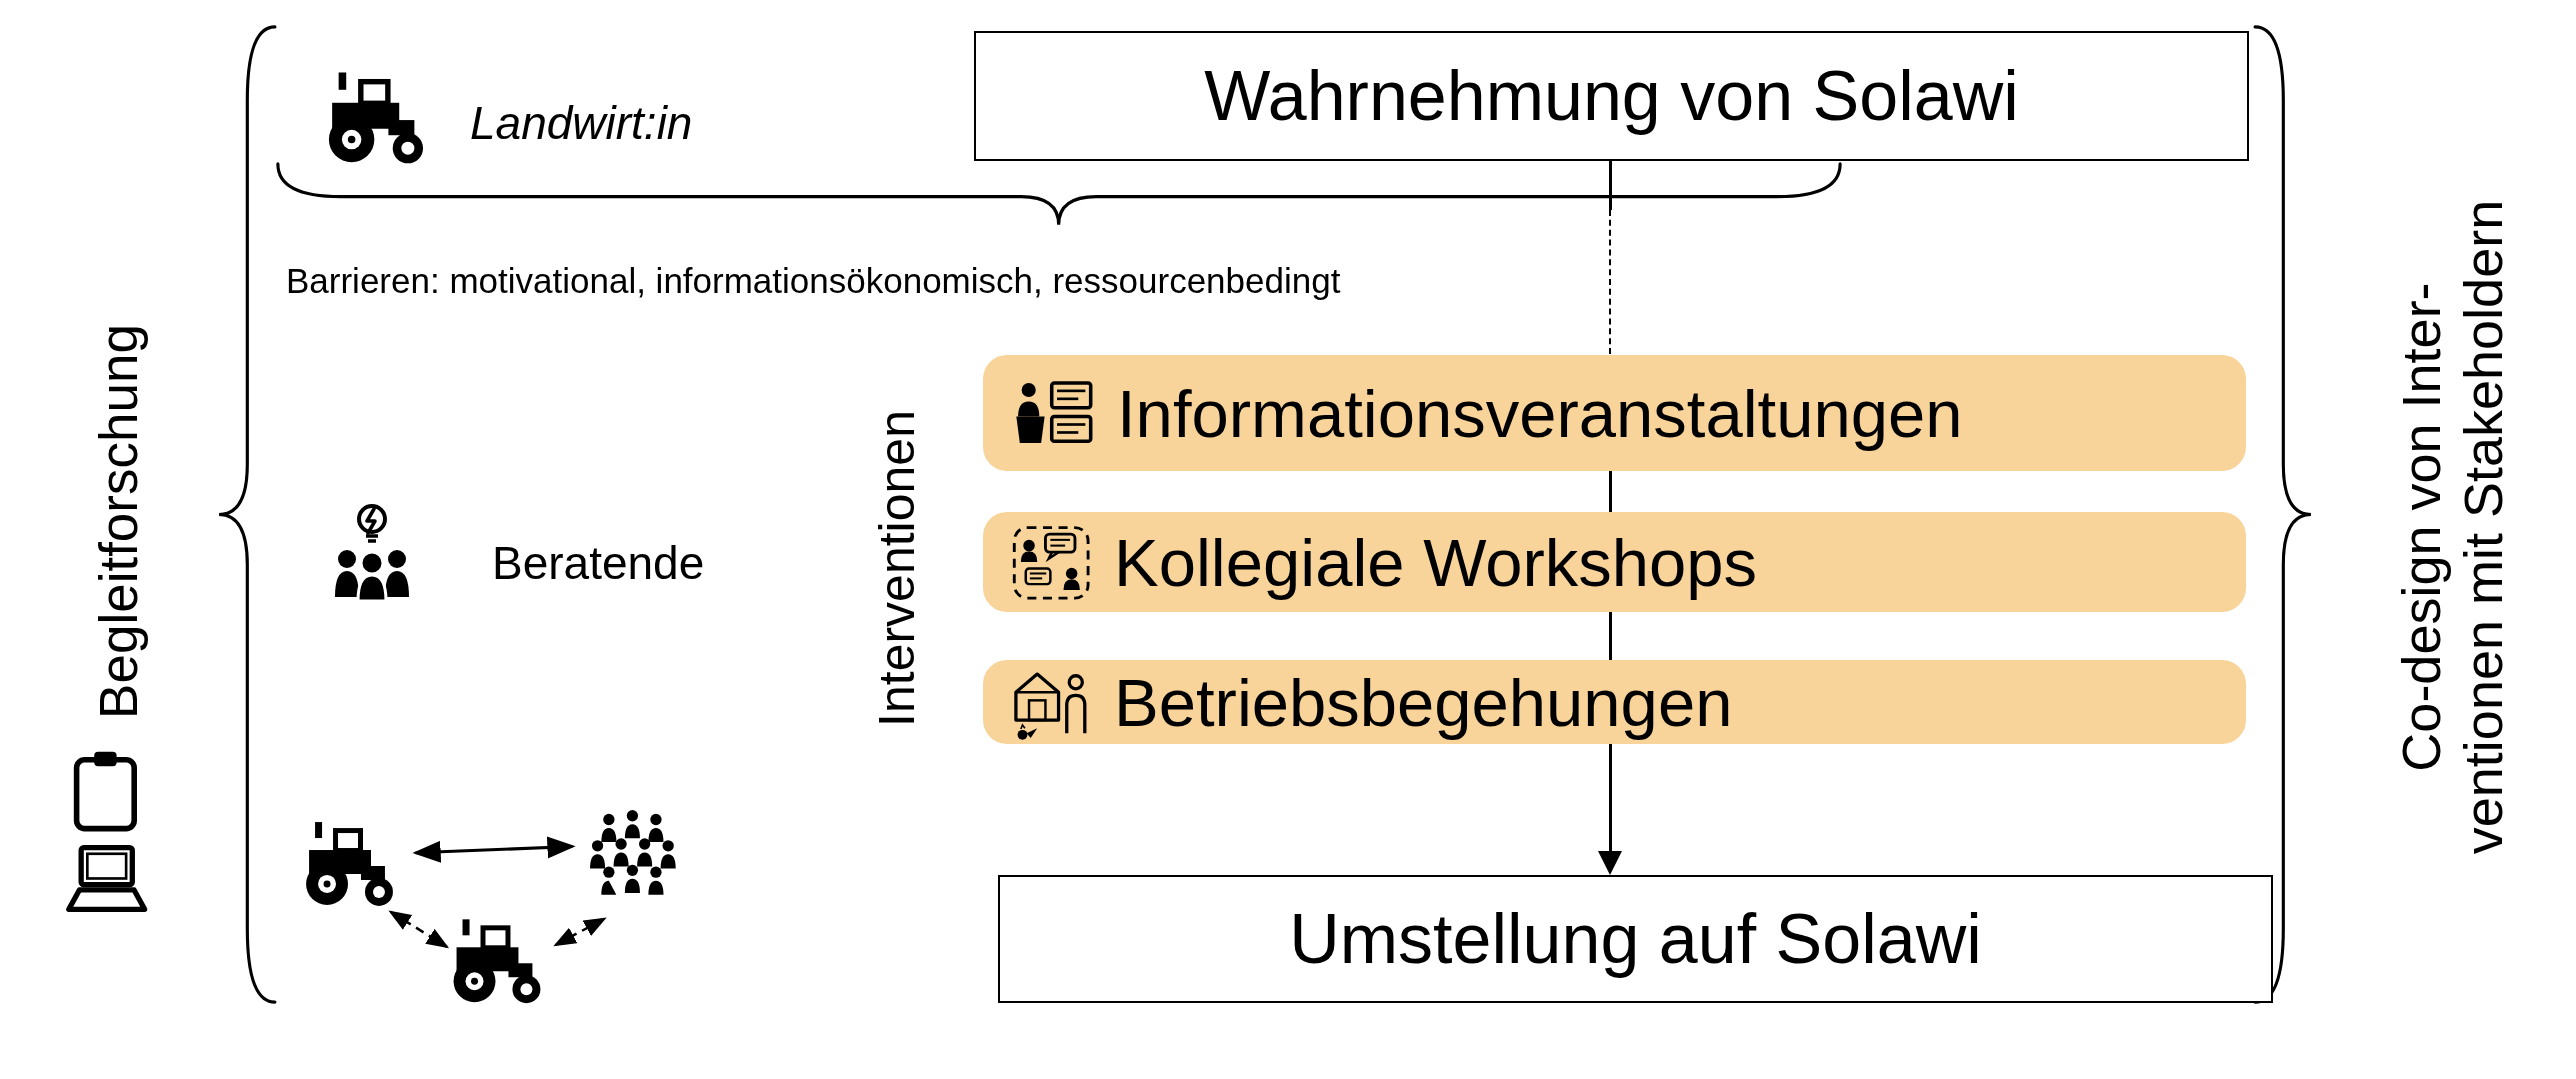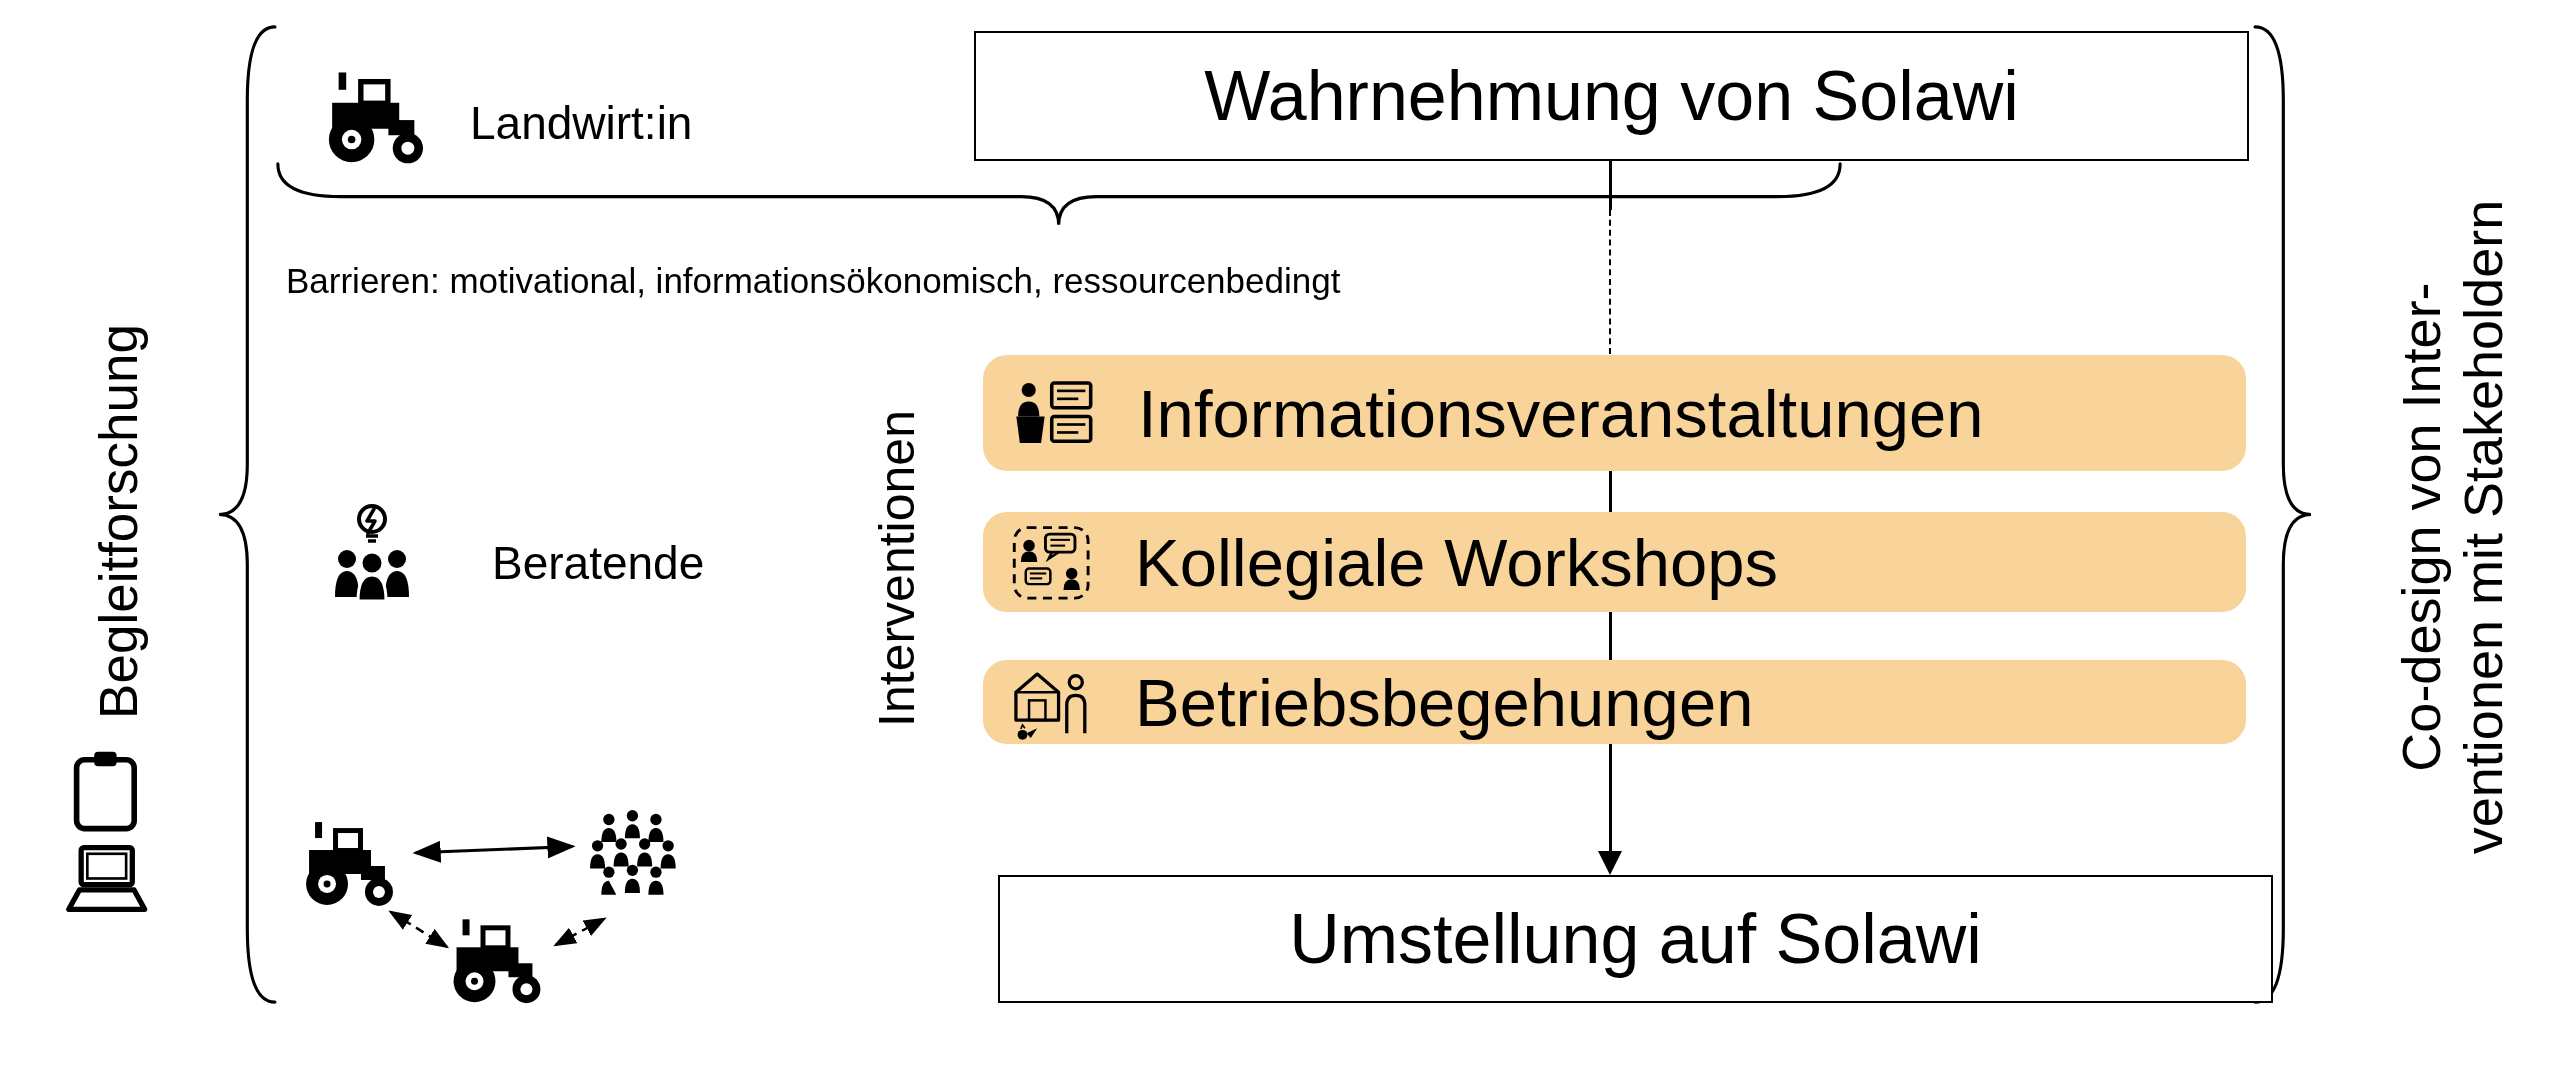--- a/index.html
+++ b/index.html
@@ -7,21 +7,21 @@
     position:relative;width:2576px;height:1079px;background:#ffffff;
     font-family:"Liberation Sans",sans-serif;color:#000;overflow:hidden;
   }
   .abs{position:absolute;}
   .whitebox{
     border:2.5px solid #000;background:#fff;display:flex;align-items:center;
     justify-content:center;font-size:70px;line-height:1;white-space:nowrap;z-index:2;text-align:center;
   }
   .ibox{
     background:var(--highlight,#F8D49A);border-radius:24px;display:flex;align-items:center;
-    font-size:67px;line-height:1;white-space:nowrap;gap:42px;padding-left:28px;z-index:2;
+    font-size:67px;line-height:1;white-space:nowrap;gap:21px;padding-left:28px;z-index:2;
   }
   .vlabel{
     display:flex;align-items:center;justify-content:center;transform:rotate(-90deg);
     font-size:53px;line-height:1.15;white-space:nowrap;text-align:center;
   }
   .hlabel{font-size:35px;line-height:1.1;white-space:nowrap;}
   .actor-label{font-size:46px;line-height:1;white-space:nowrap;}
   .solidline{width:2.5px;background:#000;z-index:1;}
   .dashline{width:0;border-left:2.5px dashed #000;z-index:1;}
   .arrowhead{
@@ -89,21 +89,21 @@
 
   <svg class="abs" style="left:60px;top:841px;" width="97" height="82" viewBox="0 0 110 90">
     <rect x="24" y="6" width="58" height="42" rx="3" fill="none" stroke="#000" stroke-width="6"></rect>
     <rect x="31" y="13" width="44" height="28" fill="none" stroke="#000" stroke-width="3"></rect>
     <path d="M10 76 H96 L84 54 H22 Z" fill="none" stroke="#000" stroke-width="6" stroke-linejoin="round"></path>
   </svg>
 
   <svg class="abs" style="left:317px;top:70px;" width="119" height="98" viewBox="0 0 110 90">
     <use href="#tractor-sym"></use>
   </svg>
-  <div class="abs actor-label" style="left:470px;top:100px;">Landwirt:in</div>
+  <div class="abs actor-label" style="left:470px;top:100px;font-style:italic;">Landwirt:in</div>
 
   <div class="abs whitebox" style="left:974px;top:31px;width:1271px;height:126px;">Wahrnehmung von Solawi</div>
 
   <svg class="abs" style="left:276px;top:162px;" width="1566" height="66" viewBox="0 0 2495 105">
     <path d="M 3 3 Q 3 55 103 55 L 1187 55 Q 1247 55 1247 100 Q 1247 55 1307 55 L 2392 55 Q 2492 55 2492 3" fill="none" stroke="#000" stroke-width="5" stroke-linecap="round"></path>
   </svg>
   <div class="abs hlabel" style="left:286px;top:262px;">Barrieren: motivational, informationsökonomisch, ressourcenbedingt</div>
 
   <div class="abs solidline" style="left:1609px;top:157px;height:53px;"></div>
   <div class="abs dashline" style="left:1609px;top:210px;height:144px;"></div>

